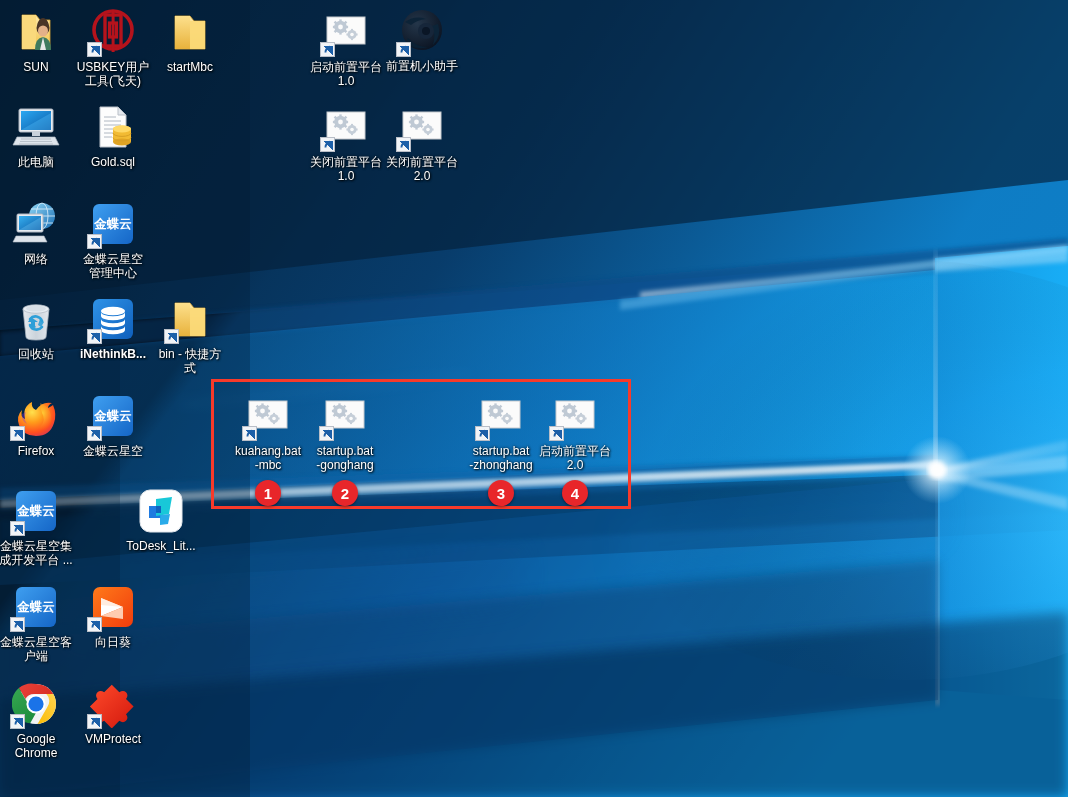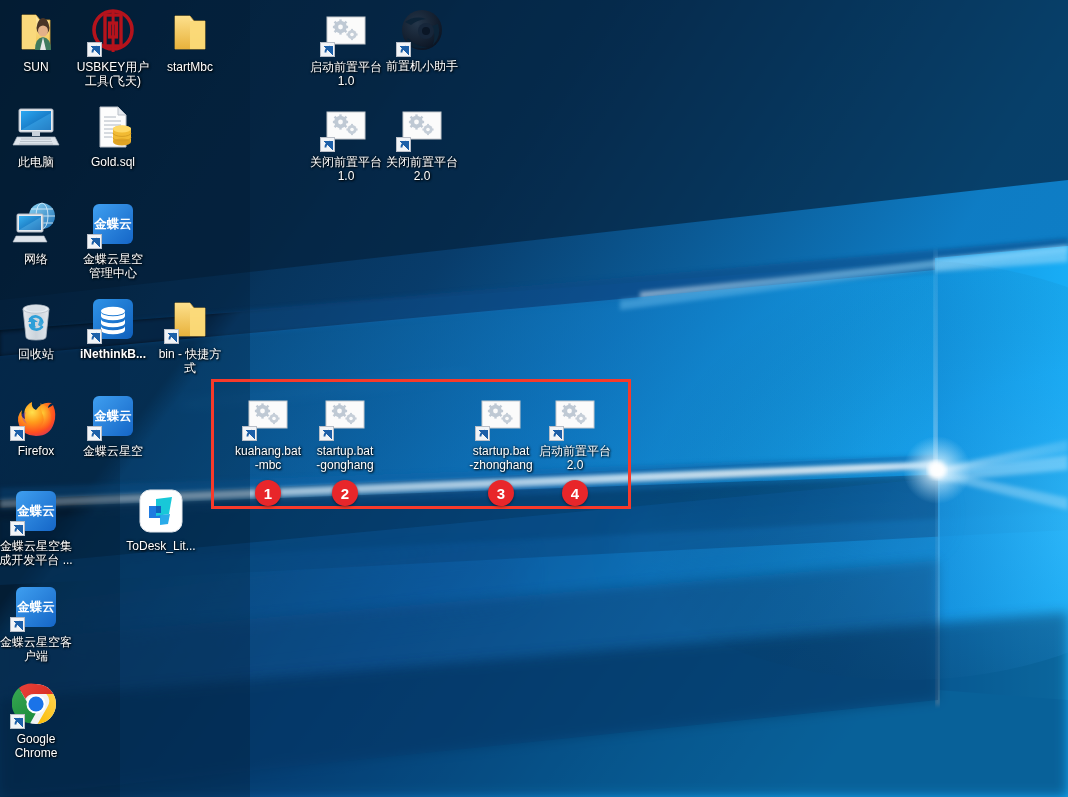--- a/index.html
+++ b/index.html
@@ -613,20 +613,39 @@
       <rect x="4" y="4" width="40" height="40" rx="6" fill="url(#kd)"></rect>
       <text x="24" y="28" text-anchor="middle" font-size="12.5" font-weight="bold" fill="#ffffff" font-family="'Liberation Sans',sans-serif">金蝶云</text>
         </svg><span class="shortcut-arrow">
           <svg width="11" height="11" viewBox="0 0 11 11">
             <path d="M2.5 8.5 Q2.5 3.2 7.2 3.2 L7.2 1.4 L10 4.4 L7.2 7.2 L7.2 5.4 Q4.4 5.4 4.4 8.5 Z" fill="#1d5fa6"></path>
           </svg>
         </span></div>
       <div class="icon-label" style="white-space: pre-line;">金蝶云星空客
 户端</div>
     </div>
+    <div class="desktop-icon" style="left: 75px; top: 583px;">
+      <div class="icon-art"><svg width="48" height="48" viewBox="0 0 48 48">
+          <defs>
+            <linearGradient id="sl" x1="0" y1="0" x2="1" y2="1">
+        <stop offset="0" stop-color="#ff7a1a"></stop>
+              <stop offset="1" stop-color="#f03c0c"></stop>
+            </linearGradient>
+          </defs>
+      <rect x="4" y="4" width="40" height="40" rx="7" fill="url(#sl)"></rect>
+      <path d="M12 15 l22 9 l-22 9z" fill="#ffffff"></path>
+      <path d="M34 24 l-22 9 l22 3z" fill="#ffd9c2" opacity="0.9"></path>
+      <path d="M12 15 l22 9 l-22 -2z" fill="#ffe7d6" opacity="0.75"></path>
+        </svg><span class="shortcut-arrow">
+          <svg width="11" height="11" viewBox="0 0 11 11">
+            <path d="M2.5 8.5 Q2.5 3.2 7.2 3.2 L7.2 1.4 L10 4.4 L7.2 7.2 L7.2 5.4 Q4.4 5.4 4.4 8.5 Z" fill="#1d5fa6"></path>
+          </svg>
+        </span></div>
+      <div class="icon-label" style="white-space: pre-line;">向日葵</div>
+    </div>
     <div class="desktop-icon" style="left: -2px; top: 680px;">
       <div class="icon-art"><svg width="48" height="48" viewBox="0 0 48 48">
           <defs>
         <linearGradient id="cr" x1="0" y1="0" x2="1" y2="0.3">
           <stop offset="0" stop-color="#e9413a"></stop>
               <stop offset="1" stop-color="#d93025"></stop>
             </linearGradient>
         <linearGradient id="cg" x1="0" y1="0" x2="0.5" y2="1">
           <stop offset="0" stop-color="#37a852"></stop>
               <stop offset="1" stop-color="#1e8e3e"></stop>
@@ -642,20 +661,37 @@
       <path d="M41.3 14 A20 20 0 0 1 25.6 43.9 l9.6 -16.7 a10 10 0 0 0 -0.9 -13.2z" fill="url(#cy)"></path>
       <circle cx="24" cy="24" r="9.6" fill="#ffffff"></circle>
       <circle cx="24" cy="24" r="7.6" fill="#1a73e8"></circle>
         </svg><span class="shortcut-arrow">
           <svg width="11" height="11" viewBox="0 0 11 11">
             <path d="M2.5 8.5 Q2.5 3.2 7.2 3.2 L7.2 1.4 L10 4.4 L7.2 7.2 L7.2 5.4 Q4.4 5.4 4.4 8.5 Z" fill="#1d5fa6"></path>
           </svg>
         </span></div>
       <div class="icon-label" style="white-space: pre-line;">Google
 Chrome</div>
+    </div>
+    <div class="desktop-icon" style="left: 75px; top: 680px;">
+      <div class="icon-art"><svg width="48" height="48" viewBox="0 0 48 48">
+          <defs>
+            <linearGradient id="vp" x1="0" y1="0" x2="1" y2="1">
+        <stop offset="0" stop-color="#ff4b2b"></stop>
+              <stop offset="1" stop-color="#d2180d"></stop>
+            </linearGradient>
+          </defs>
+      <path d="M25 5 l8 8 q4 -3 7 0 q3 3 0 7 l8 8 l-8 8 q3 4 0 7 q-3 3 -7 0 l-8 8 l-8 -8 q-4 3 -7 0
+               q-3 -3 0 -7 l-8 -8 l8 -8 q-3 -4 0 -7 q3 -3 7 0z" fill="url(#vp)" transform="translate(-1,0) scale(0.95)"></path>
+        </svg><span class="shortcut-arrow">
+          <svg width="11" height="11" viewBox="0 0 11 11">
+            <path d="M2.5 8.5 Q2.5 3.2 7.2 3.2 L7.2 1.4 L10 4.4 L7.2 7.2 L7.2 5.4 Q4.4 5.4 4.4 8.5 Z" fill="#1d5fa6"></path>
+          </svg>
+        </span></div>
+      <div class="icon-label" style="white-space: pre-line;">VMProtect</div>
     </div>
     <div class="desktop-icon" style="left: 230px; top: 392px;">
       <div class="icon-art"><svg width="48" height="48" viewBox="0 0 48 48">
           <rect x="5" y="9" width="38" height="27" fill="#fbfbfb" stroke="#c6c9ce" stroke-width="1"></rect>
       <g fill="#c2cbd6">
         <path d="M18 13.5 a5.5 5.5 0 1 0 0.01 0z"></path>
       </g>
       <g fill="#bfc9d4">
         <circle cx="18.5" cy="19" r="6.2"></circle>
       </g>

